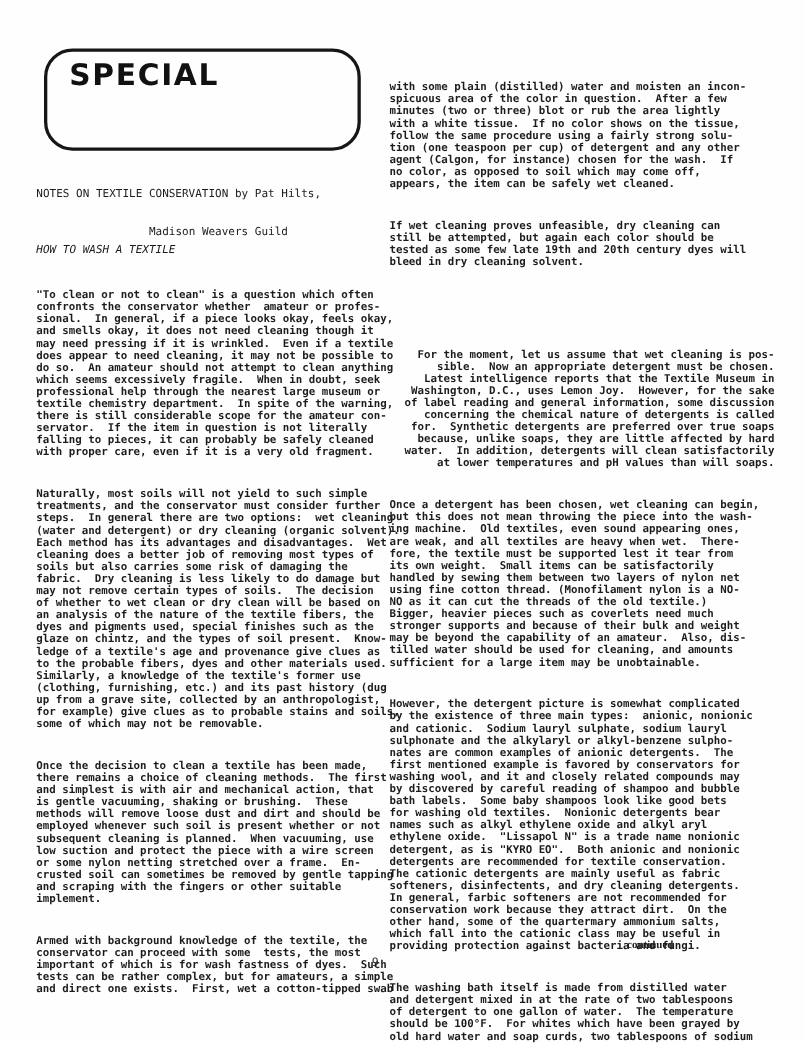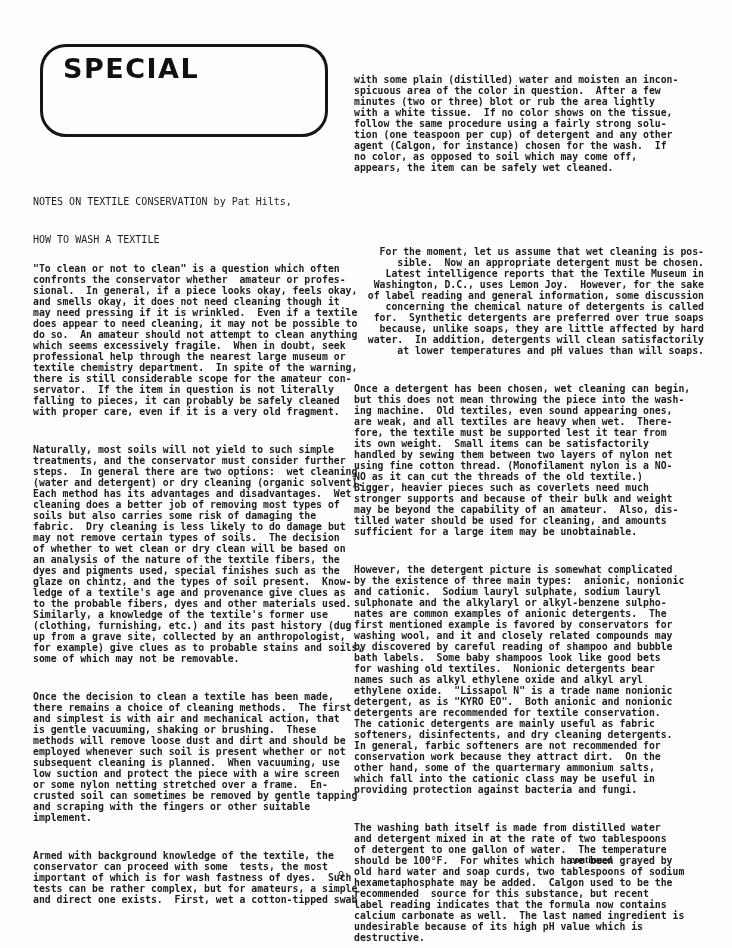--- a/index.html
+++ b/index.html
@@ -45,28 +45,29 @@
   .mono {
     font-family: "DejaVu Sans Mono", monospace;
     font-size: 9.8px;
     line-height: 11px;
     white-space: pre-wrap;
     color: #1c1c1c;
   }
   .byline {
     position: absolute;
     left: 33px;
-    top: 173px;
+    top: 148px;
     font-size: 10px;
     line-height: 11.5px;
   }
   .section-title {
     position: absolute;
     left: 33px;
-    top: 234px;
+    top: 222px;
+    font-style: italic;
     font-size: 10px;
   }
   .col {
     position: absolute;
     display: block;
   }
   .col-left {
     left: 33px;
     top: 241px;
     width: 336px;
@@ -100,20 +101,21 @@
 <div class="page">
 
   <div class="report-box">
     <div class="report-box-title">
       <span>SPECIAL</span>
     </div>
   </div>
 
   <div class="byline mono">
     <div>NOTES ON TEXTILE CONSERVATION by Pat Hilts,</div>
+    <div>                 Madison Weavers Guild</div>
   </div>
 
   <div class="section-title mono">HOW TO WASH A TEXTILE</div>
 
   <div class="col col-left mono">
     <div class="para">"To clean or not to clean" is a question which often
 confronts the conservator whether  amateur or profes-
 sional.  In general, if a piece looks okay, feels okay,
 and smells okay, it does not need cleaning though it
 may need pressing if it is wrinkled.  Even if a textile
@@ -168,20 +170,24 @@
   <div class="col col-right mono">
     <div class="para">with some plain (distilled) water and moisten an incon-
 spicuous area of the color in question.  After a few
 minutes (two or three) blot or rub the area lightly
 with a white tissue.  If no color shows on the tissue,
 follow the same procedure using a fairly strong solu-
 tion (one teaspoon per cup) of detergent and any other
 agent (Calgon, for instance) chosen for the wash.  If
 no color, as opposed to soil which may come off,
 appears, the item can be safely wet cleaned.</div>
+    <div class="para">If wet cleaning proves unfeasible, dry cleaning can
+still be attempted, but again each color should be
+tested as some few late 19th and 20th century dyes will
+bleed in dry cleaning solvent.</div>
     <div class="para section-gap">For the moment, let us assume that wet cleaning is pos-
 sible.  Now an appropriate detergent must be chosen.
 Latest intelligence reports that the Textile Museum in
 Washington, D.C., uses Lemon Joy.  However, for the sake
 of label reading and general information, some discussion
 concerning the chemical nature of detergents is called
 for.  Synthetic detergents are preferred over true soaps
 because, unlike soaps, they are little affected by hard
 water.  In addition, detergents will clean satisfactorily
 at lower temperatures and pH values than will soaps.</div>

